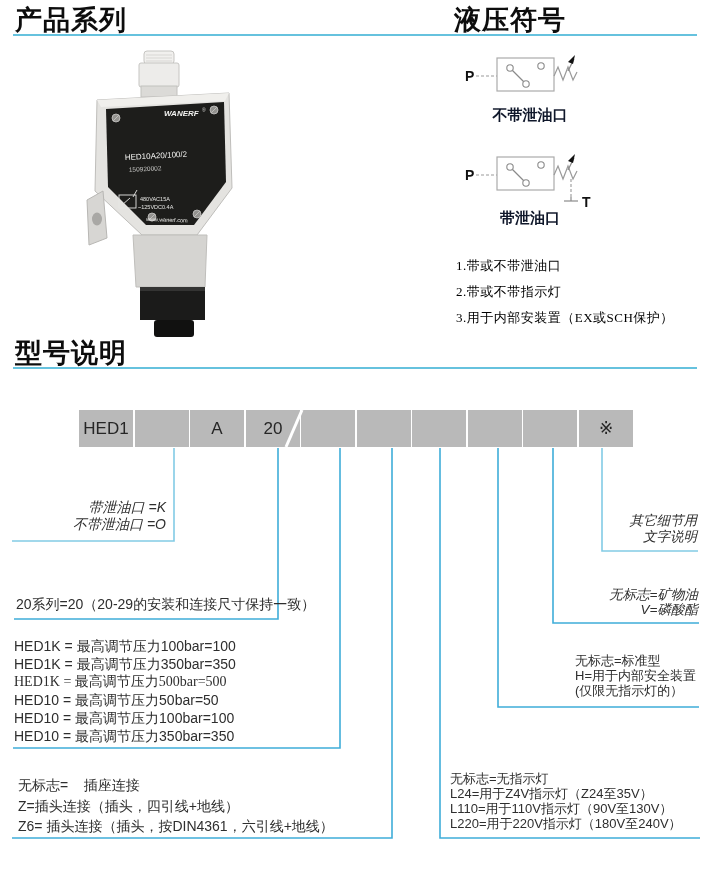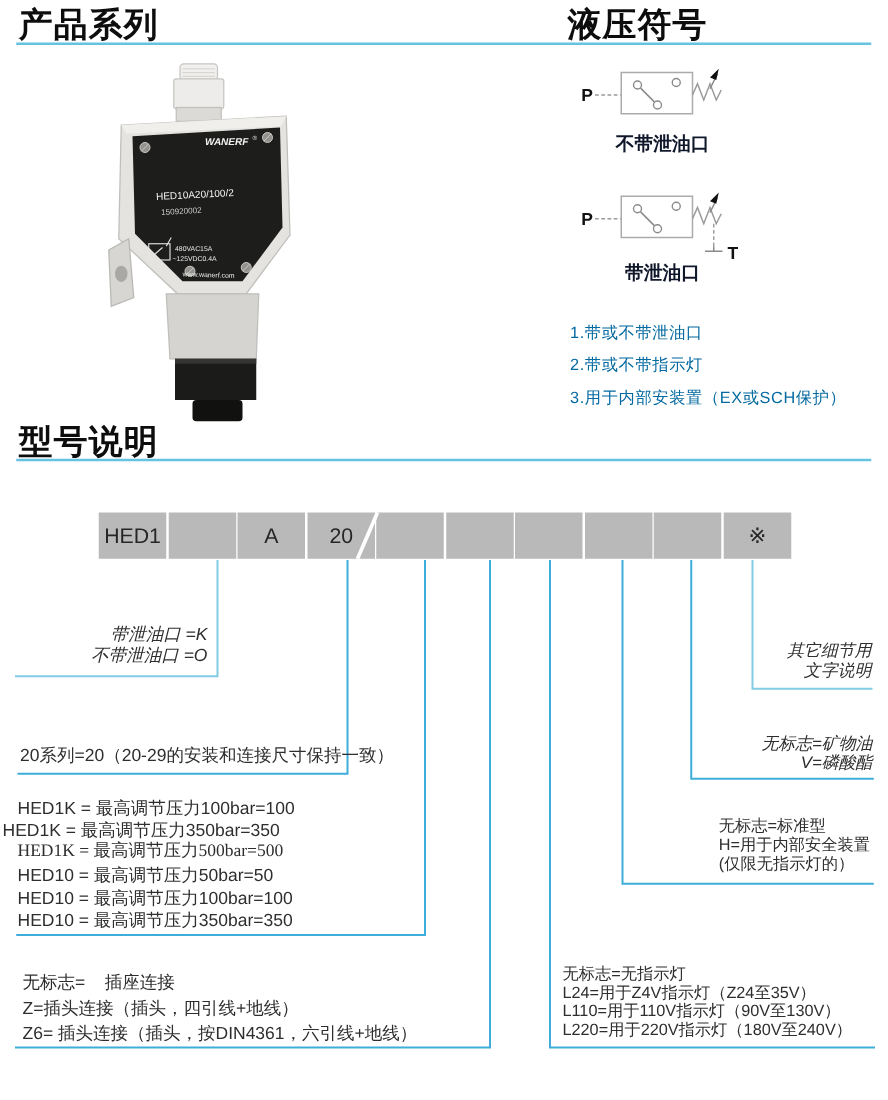--- a/index.html
+++ b/index.html
@@ -2,21 +2,21 @@
 <html><head>
 <meta charset="utf-8">
 <style>
   html,body{margin:0;padding:0;background:#fff;}
   .page{position:relative;width:710px;height:850px;background:#ffffff;
         font-family:"Liberation Sans","DejaVu Sans",sans-serif;overflow:hidden;}
   .heading{position:absolute;font-size:27px;font-weight:900;color:#0d0d0d;letter-spacing:1px;white-space:nowrap;}
   .rule{position:absolute;left:13px;width:684px;height:2px;background:#66c2de;}
   .svg-abs{position:absolute;}
   .sym-caption{position:absolute;left:440px;width:180px;text-align:center;font-size:15px;font-weight:bold;color:#0f172a;white-space:nowrap;}
-  .note{position:absolute;left:456px;font-size:13px;color:#0369a1;white-space:nowrap;letter-spacing:0.5px;}
+  .note{position:absolute;left:456px;font-size:13px;color:#000000;white-space:nowrap;letter-spacing:0.5px;font-family:Liberation Serif, serif;}
   .code-box{position:absolute;top:410px;height:37px;width:54px;background:#b9b9b9;color:#262626;
             font-size:17px;display:flex;align-items:center;justify-content:center;}
   .co{position:absolute;font-size:14px;color:#2e2e2e;white-space:pre;line-height:16px;}
   .co.r{text-align:right;font-style:italic;}
   .co.f13{font-size:13px;}
   .co.f135{font-size:13.5px;}
   svg text{font-family:"Liberation Sans","DejaVu Sans",sans-serif;}
   .sbox{fill:#ffffff;stroke:#ababab;stroke-width:1.2;}
   .scir{fill:#ffffff;stroke:#8a8a8a;stroke-width:1.1;}
   .sline{stroke:#8a8a8a;stroke-width:1.2;fill:none;}
@@ -149,21 +149,21 @@
     <polyline class="callout-line" points="553,448 553,623 699,623"></polyline>
     <polyline class="callout-line light" points="602,448 602,551 698,551"></polyline>
   </svg>
 
   <div class="co r" style="left:30px;top:499px;width:136px;">带泄油口 =K</div>
   <div class="co r" style="left:30px;top:516px;width:136px;">不带泄油口 =O</div>
 
   <div class="co" style="left:16px;top:596px;">20系列=20（20-29的安装和连接尺寸保持一致）</div>
 
   <div class="co" style="left:14px;top:638px;">HED1K = 最高调节压力100bar=100</div>
-  <div class="co" style="left:2px;top:656px;">HED1K = 最高调节压力350bar=350</div>
+  <div class="co" style="left:14px;top:656px;">HED1K = 最高调节压力350bar=350</div>
   <div class="co" style="left:14px;top:674px;font-family:Liberation Serif, serif;">HED1K = 最高调节压力500bar=500</div>
   <div class="co" style="left:14px;top:692px;">HED10 = 最高调节压力50bar=50</div>
   <div class="co" style="left:14px;top:710px;">HED10 = 最高调节压力100bar=100</div>
   <div class="co" style="left:14px;top:728px;">HED10 = 最高调节压力350bar=350</div>
 
   <div class="co" style="left:18px;top:777px;">无标志=    插座连接</div>
   <div class="co" style="left:18px;top:798px;">Z=插头连接（插头，四引线+地线）</div>
   <div class="co" style="left:18px;top:818px;">Z6= 插头连接（插头，按DIN4361，六引线+地线）</div>
 
   <div class="co f13" style="left:450px;top:771px;">无标志=无指示灯</div>

